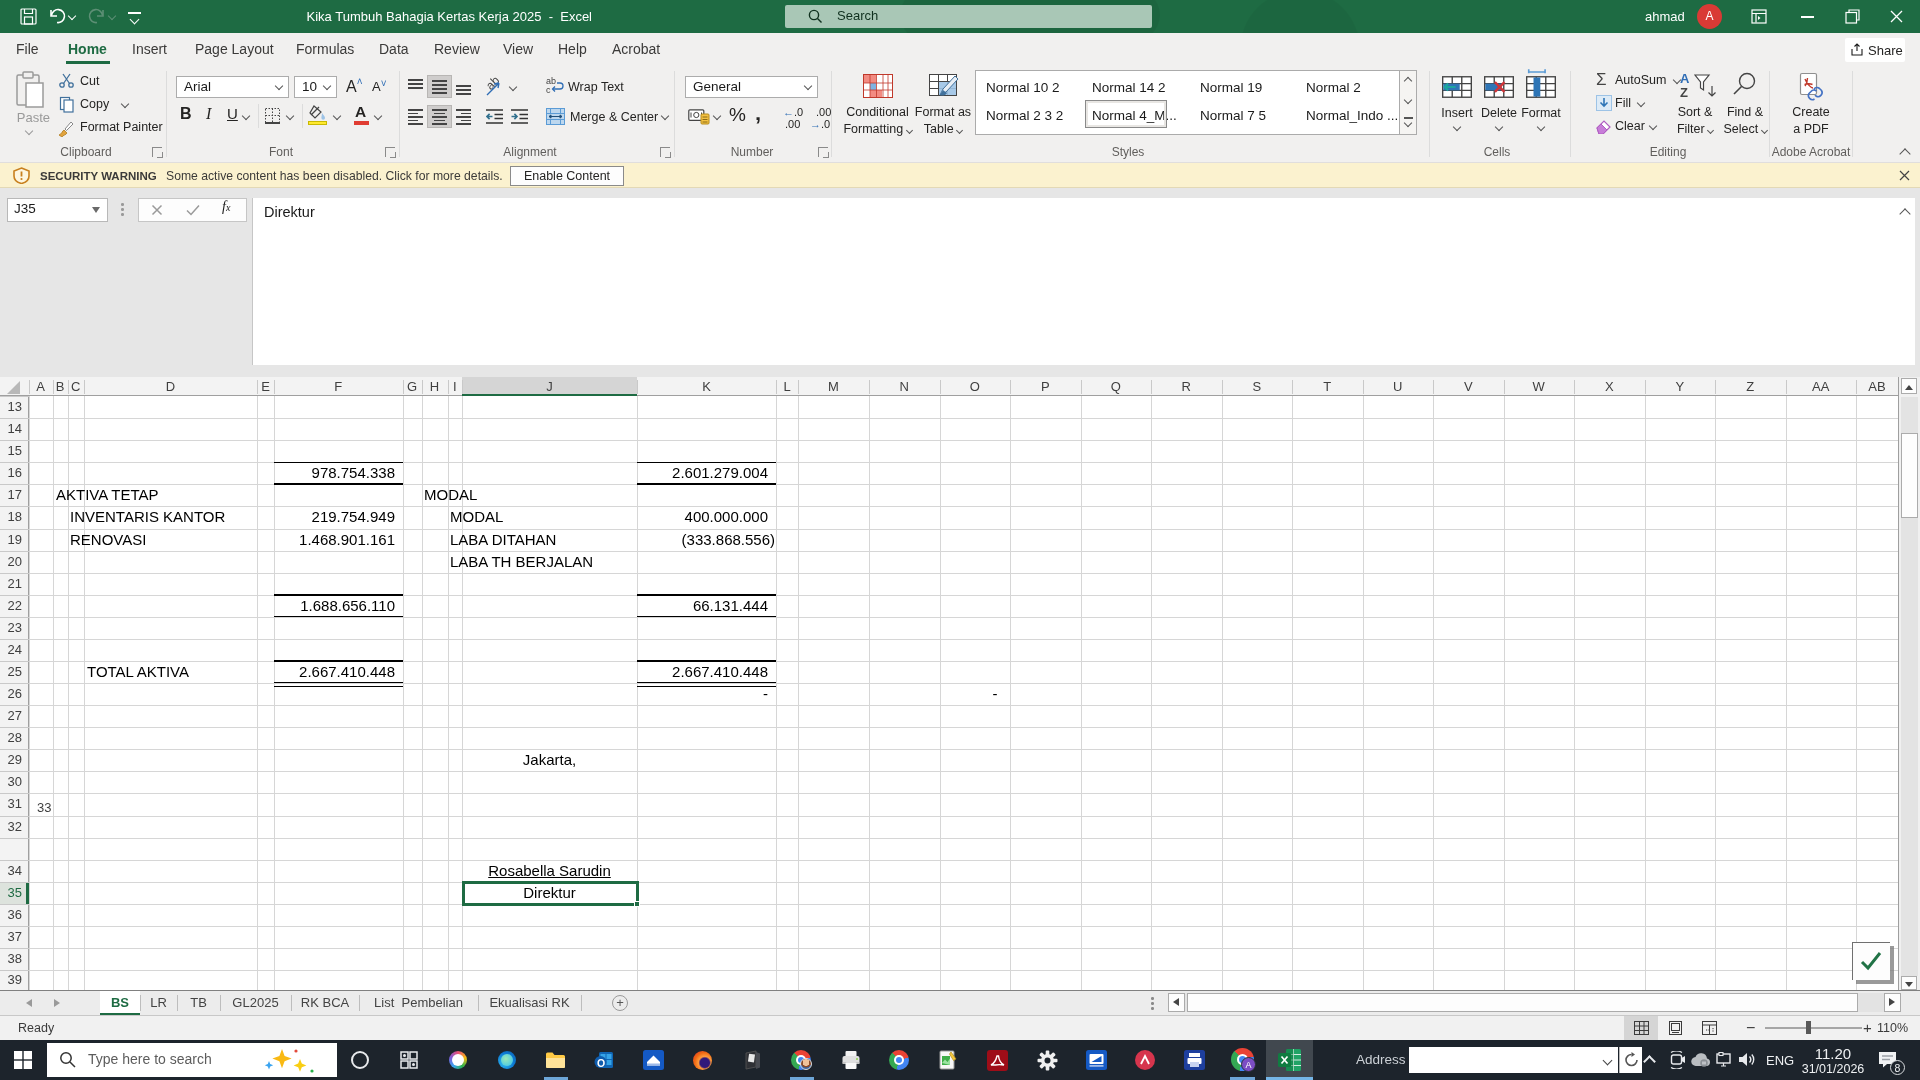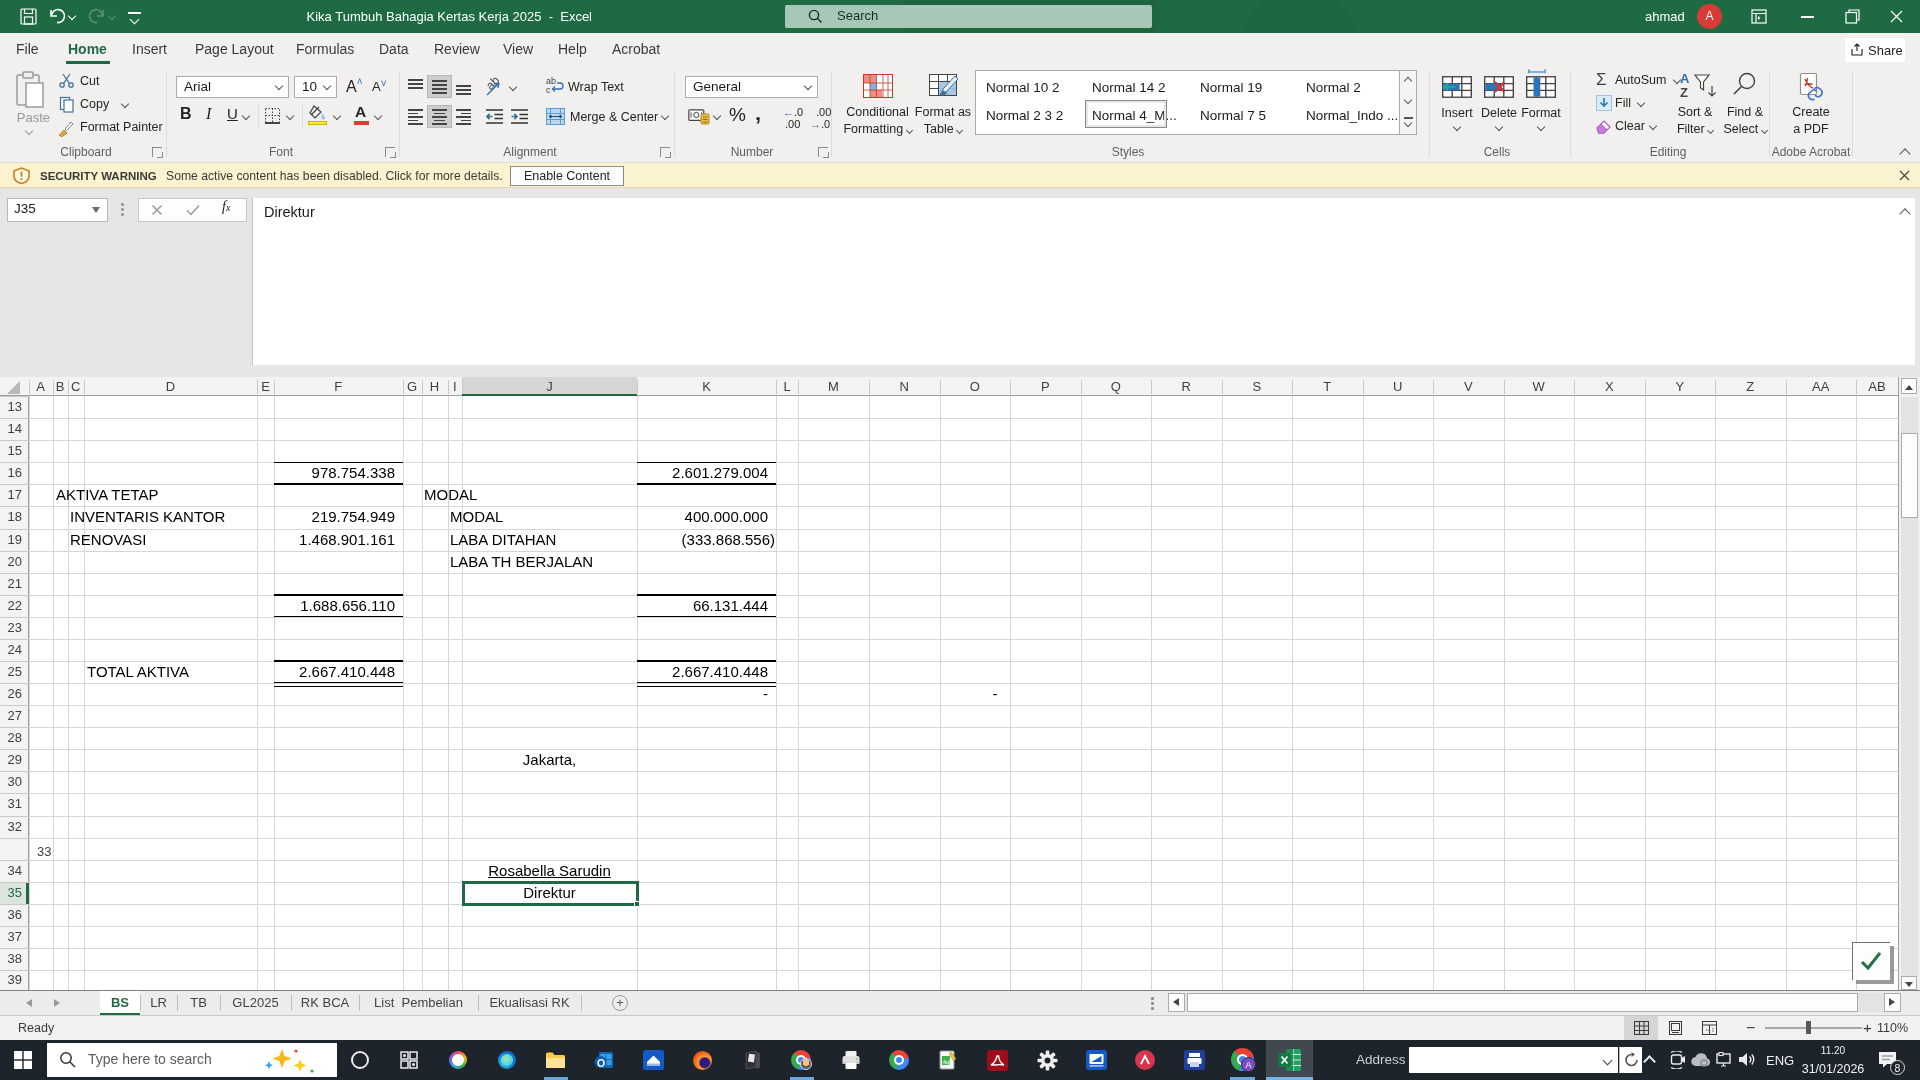--- a/index.html
+++ b/index.html
@@ -467,21 +467,21 @@
 <div class="rowN" style="top:727.2px;height:22.1px;line-height:22.1px;width:26px;padding-right:4px;">28</div>
 <div class="a" style="left:0;top:727.2px;width:28.5px;height:1px;background:#c9c9c9;"></div>
 <div class="rowN" style="top:749.2px;height:22.1px;line-height:22.1px;width:26px;padding-right:4px;">29</div>
 <div class="a" style="left:0;top:749.2px;width:28.5px;height:1px;background:#c9c9c9;"></div>
 <div class="rowN" style="top:771.3px;height:22.1px;line-height:22.1px;width:26px;padding-right:4px;">30</div>
 <div class="a" style="left:0;top:771.3px;width:28.5px;height:1px;background:#c9c9c9;"></div>
 <div class="rowN" style="top:793.4px;height:22.1px;line-height:22.1px;width:26px;padding-right:4px;">31</div>
 <div class="a" style="left:0;top:793.4px;width:28.5px;height:1px;background:#c9c9c9;"></div>
 <div class="rowN" style="top:815.5px;height:22.1px;line-height:22.1px;width:26px;padding-right:4px;">32</div>
 <div class="a" style="left:0;top:815.5px;width:28.5px;height:1px;background:#c9c9c9;"></div>
-<div class="rowN" style="top:841px;height:22.1px;line-height:22.1px;width:26px;padding-right:4px;padding-left:37px;">33</div>
+<div class="rowN" style="top:797px;height:22.1px;line-height:22.1px;width:26px;padding-right:4px;padding-left:37px;">33</div>
 <div class="a" style="left:0;top:837.5px;width:28.5px;height:1px;background:#c9c9c9;"></div>
 <div class="rowN" style="top:859.6px;height:22.1px;line-height:22.1px;width:26px;padding-right:4px;">34</div>
 <div class="a" style="left:0;top:859.6px;width:28.5px;height:1px;background:#c9c9c9;"></div>
 <div class="rowN" style="top:881.7px;color:#1e6b43;background:#dde3dd;height:22.1px;line-height:22.1px;width:26px;padding-right:4px;">35</div>
 <div class="a" style="left:25.5px;top:881.7px;width:3px;height:22.1px;background:#1e6b43;"></div>
 <div class="a" style="left:0;top:881.7px;width:28.5px;height:1px;background:#c9c9c9;"></div>
 <div class="rowN" style="top:903.8px;height:22.1px;line-height:22.1px;width:26px;padding-right:4px;">36</div>
 <div class="a" style="left:0;top:903.8px;width:28.5px;height:1px;background:#c9c9c9;"></div>
 <div class="rowN" style="top:925.8px;height:22.1px;line-height:22.1px;width:26px;padding-right:4px;">37</div>
 <div class="a" style="left:0;top:925.8px;width:28.5px;height:1px;background:#c9c9c9;"></div>
@@ -801,19 +801,19 @@
 <svg class="a" style="left:1716px;top:1052px;" width="18" height="16" viewBox="0 0 18 16">
       <rect x="1" y="2" width="13" height="9" fill="none" stroke="#e8eaed" stroke-width="1.4"></rect>
       <path d="M5 14 h5 M7.5 11 v3" stroke="#e8eaed" stroke-width="1.2"></path>
       <rect x="3" y="0.5" width="4" height="3" fill="#1d242c" stroke="#e8eaed" stroke-width="1.1"></rect>
     </svg>
 <svg class="a" style="left:1738px;top:1051px;" width="19" height="17" viewBox="0 0 19 17">
       <path d="M1 6 h3.5 L9 2 v13 L4.5 11 H1z" fill="#e8eaed"></path>
       <path d="M11.5 5.5 a4.5 4.5 0 0 1 0 6 M13.8 3.5 a7.5 7.5 0 0 1 0 10" stroke="#e8eaed" stroke-width="1.4" fill="none"></path>
     </svg>
 <div class="a" style="left:1766px;top:1053px;font-size:13px;color:#eef0f2;">ENG</div>
-<div class="a" style="left:1800px;top:1045px;width:66px;text-align:center;font-size:10px;color:#eef0f2;">11.20</div>
+<div class="a" style="left:1800px;top:1045px;width:66px;text-align:center;font-size:15px;color:#eef0f2;">11.20</div>
 <div class="a" style="left:1797px;top:1062px;width:72px;text-align:center;font-size:12.5px;color:#eef0f2;">31/01/2026</div>
 <svg class="a" style="left:1878px;top:1051px;" width="19" height="18" viewBox="0 0 19 18">
       <path d="M1 1 h17 v12 h-9 l-4 3.5 v-3.5 h-4z" fill="#f0f2f4"></path>
       <path d="M4 5 h11 M4 8.5 h8" stroke="#9aa0a6" stroke-width="1.3"></path>
     </svg>
 <div class="a" style="left:1890px;top:1060px;width:15px;height:15px;border:1.5px solid #d8dbde;border-radius:50%;background:#1d242c;color:#eef0f2;font-size:10.5px;text-align:center;line-height:15px;">8</div>
 </div>
 </body></html>

